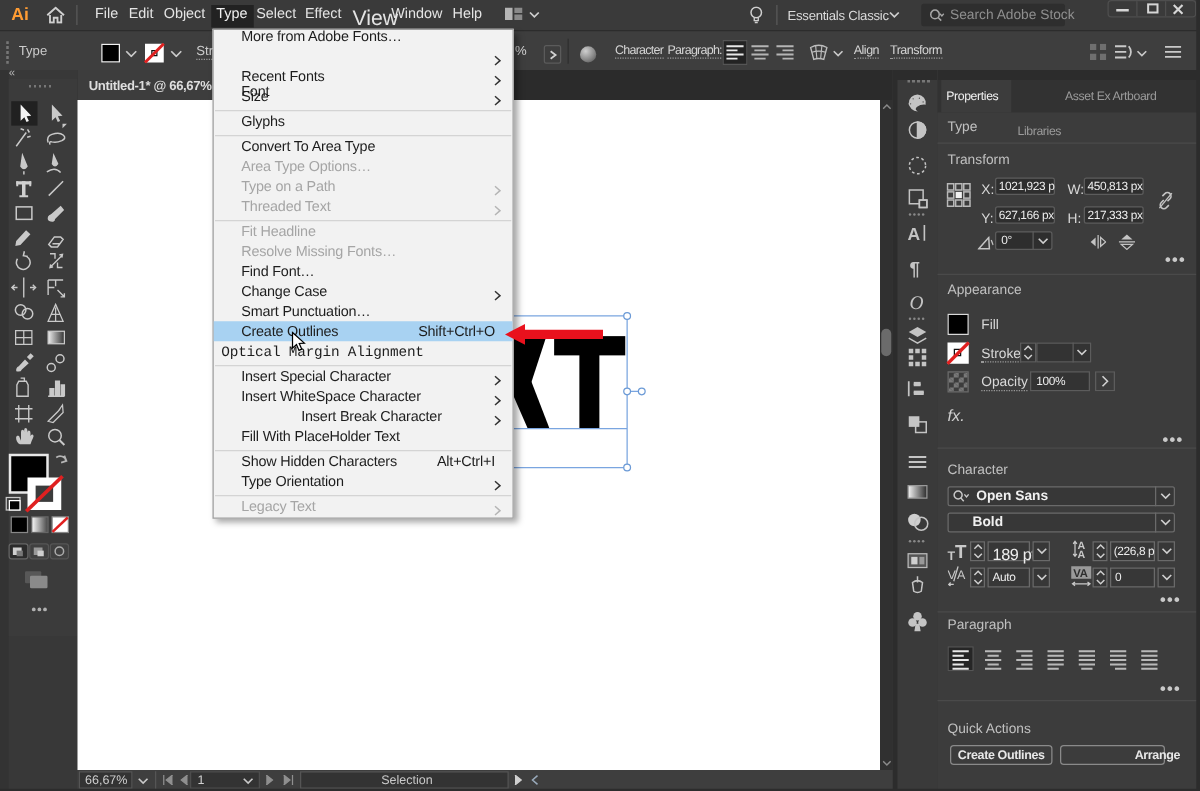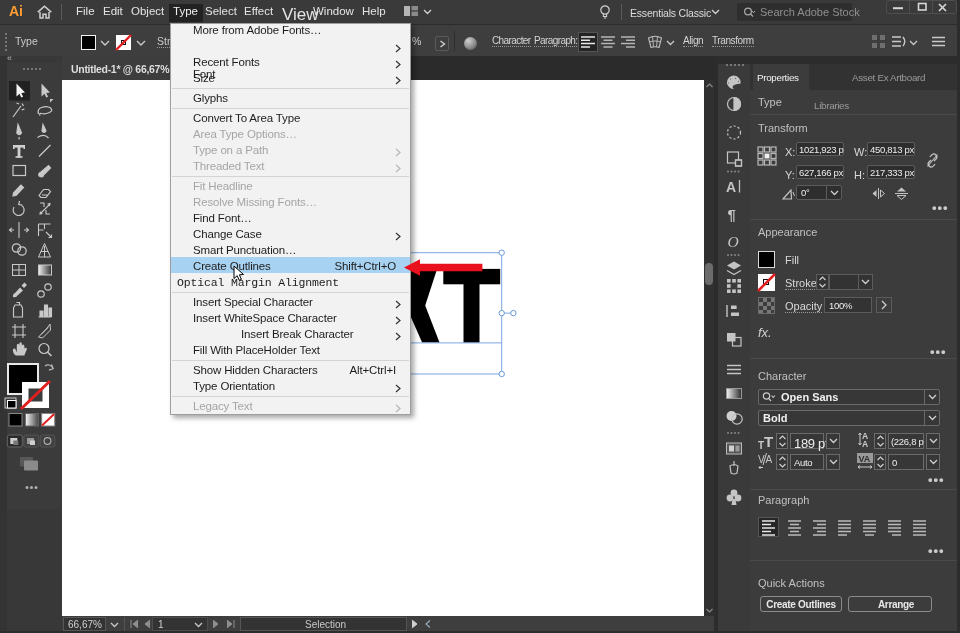--- a/index.html
+++ b/index.html
@@ -486,21 +486,21 @@
     <circle cx="4.5" cy="4" r="3.2" fill="none" stroke="#c9c9c9" stroke-width="1.2"></circle>
     <path d="M6.8 6.5 L9 9" stroke="#c9c9c9" stroke-width="1.2"></path>
     <path d="M9.5 3.5 l1.7 2 1.7-2" fill="none" stroke="#c9c9c9" stroke-width="1.1"></path>
   </svg>
   <div class="t" style="left:31px;top:335px;font-size:11px;font-weight:bold;color:#f0f0f0;">Open Sans</div>
   <div style="left:174px;top:333px;width:1px;height:16px;background:#6a6a6a;"></div>
   <svg style="left:178px;top:338px;" width="9" height="6" viewBox="0 0 9 6">
         <path d="M1 1 L4.5 4.5 L8 1" fill="none" stroke="#cfcfcf" stroke-width="1.3"></path>
       </svg>
   <div style="left:8px;top:354px;width:182px;height:16px;background:#373737;border:1px solid #6a6a6a;border-radius:2px;"></div>
-  <div class="t" style="left:13px;top:356px;font-size:11px;font-weight:bold;color:#f0f0f0;">Bold</div>
+  <div class="t" style="left:28px;top:356px;font-size:11px;font-weight:bold;color:#f0f0f0;">Bold</div>
   <div style="left:174px;top:354px;width:1px;height:16px;background:#6a6a6a;"></div>
   <svg style="left:178px;top:359px;" width="9" height="6" viewBox="0 0 9 6">
         <path d="M1 1 L4.5 4.5 L8 1" fill="none" stroke="#cfcfcf" stroke-width="1.3"></path>
       </svg>
 
   <div class="t" style="left:8px;top:384px;font-size:10px;font-weight:bold;color:#c9c9c9;">T</div>
       <div class="t" style="left:14px;top:377px;font-size:15px;font-weight:bold;color:#c9c9c9;">T</div>
   <div style="left:26px;top:377px;width:12px;height:16px;background:#373737;border:1px solid #6a6a6a;"></div>
   <svg style="left:28px;top:379px;" width="9" height="12" viewBox="0 0 9 12">
         <path d="M1.5 4 L4.5 1 L7.5 4 M1.5 8 L4.5 11 L7.5 8" fill="none" stroke="#cfcfcf" stroke-width="1.2"></path>
@@ -563,21 +563,21 @@
 
   <div class="t" style="left:8px;top:438px;font-size:11px;color:#c0c0c0;">Paragraph</div>
   <div style="left:8px;top:461px;width:21px;height:20px;background:#262626;border:1px solid #555;"></div>
   <div class="t" style="left:178px;top:487px;font-size:13px;font-weight:bold;color:#c9c9c9;letter-spacing:1px;">•••</div>
   <div style="left:0;top:504px;width:210px;height:1px;background:#4a4a4a;"></div>
 
   <div class="t" style="left:8px;top:521px;font-size:11px;color:#c0c0c0;">Quick Actions</div>
   <div style="left:10px;top:540px;width:82px;height:16px;border:1px solid #8a8a8a;border-radius:3px;"></div>
   <div style="left:10px;top:543px;width:82px;text-align:center;font-size:10px;letter-spacing:-0.3px;font-weight:bold;color:#e8e8e8;">Create Outlines</div>
   <div style="left:98px;top:540px;width:84px;height:16px;border:1px solid #8a8a8a;border-radius:3px;"></div>
-  <div style="left:98px;top:543px;width:96px;text-align:center;font-size:10px;letter-spacing:-0.3px;font-weight:bold;color:#e8e8e8;">Arrange</div>
+  <div style="left:98px;top:543px;width:96px;text-align:right;font-size:10px;letter-spacing:-0.3px;font-weight:bold;color:#e8e8e8;">Arrange</div>
 </div>
 
 <svg id="paltn" style="left:750px;top:56px;" width="210" height="577" viewBox="0 0 210 577">
   <g stroke="#b9b9b9" stroke-width="1.6">
     <g transform="translate(12,464)">
           <path d="M0 1 H13 M0 4.5 H9 M0 8 H13 M0 11.5 H9 M0 15 H13" stroke="#e8e8e8"></path>
         </g>
     <g transform="translate(38,464)">
           <path d="M0 1 H13 M2 4.5 H11 M0 8 H13 M2 11.5 H11 M0 15 H13"></path>
         </g>

